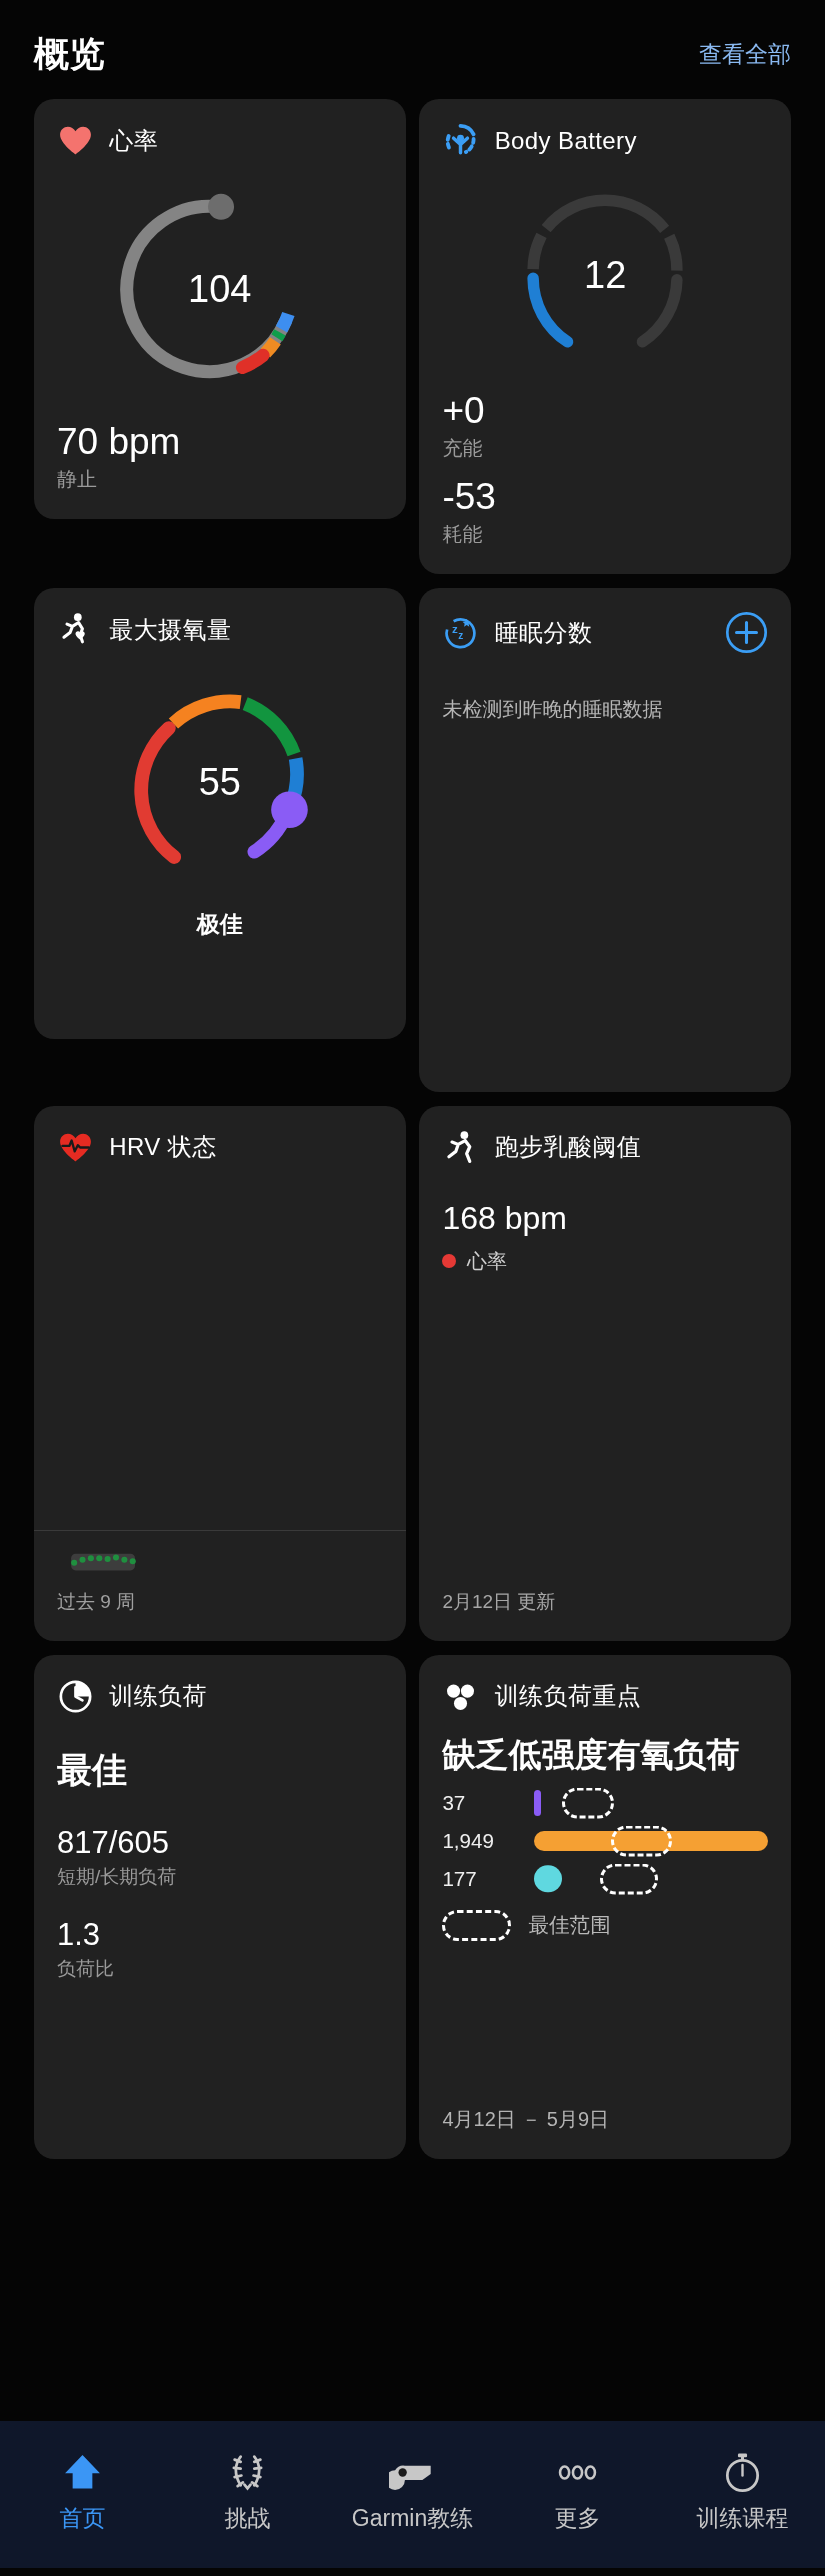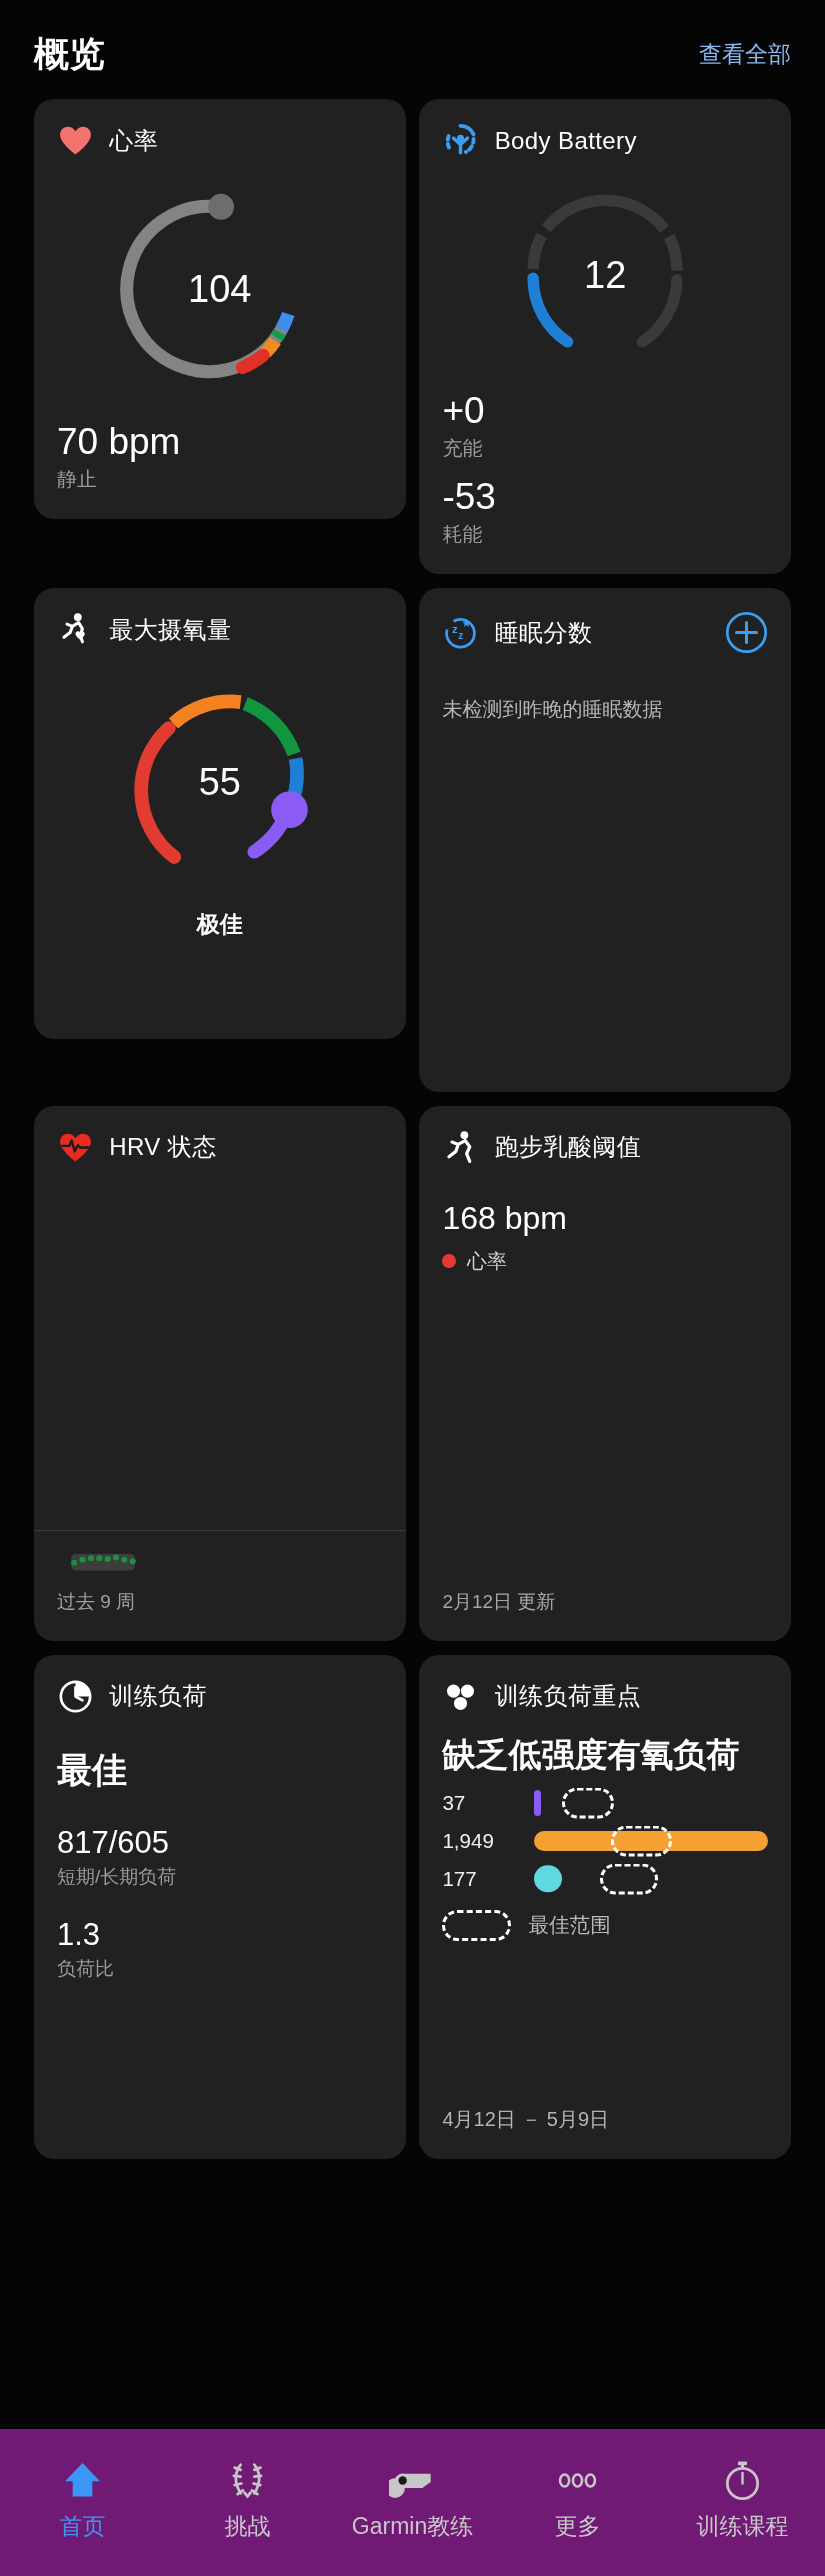--- a/index.html
+++ b/index.html
@@ -86,22 +86,22 @@
     position:absolute; top:50%; transform:translateY(-50%);
     height:31px; border:3.1px dashed #ffffff; border-radius:17px;
   }
   .focus-legend { display:flex; align-items:center; gap:17px; margin-top:12.2px; }
   .focus-legend-chip { width:69px; height:31px; border:3.1px dashed #ffffff; border-radius:17px; }
   .focus-legend-text { font-size:20.6px; color:#b9b9b9; }
   .focus-date { font-size:20px; color:#b4b4b4; margin-top:26px; }
 
   
   .bottom-nav {
-    position:absolute; left:0; bottom:0; width:825px; height:147px;
-    background:#701a75;
+    position:absolute; left:0; bottom:8px; width:825px; height:147px;
+    background:#0f172a;
     display:flex; align-items:center; justify-content:space-around;
     padding-bottom:6.1px;
   }
   .nav-item { display:flex; flex-direction:column; align-items:center; gap:7.6px; width:153px; }
   .nav-icon { width:47px; height:47px; display:block; }
   .nav-label { font-size:23px; color:#c7c7c7; }
   .nav-item.active .nav-label { color:#3b96f5; }
 </style>
 </head>
 <body>

